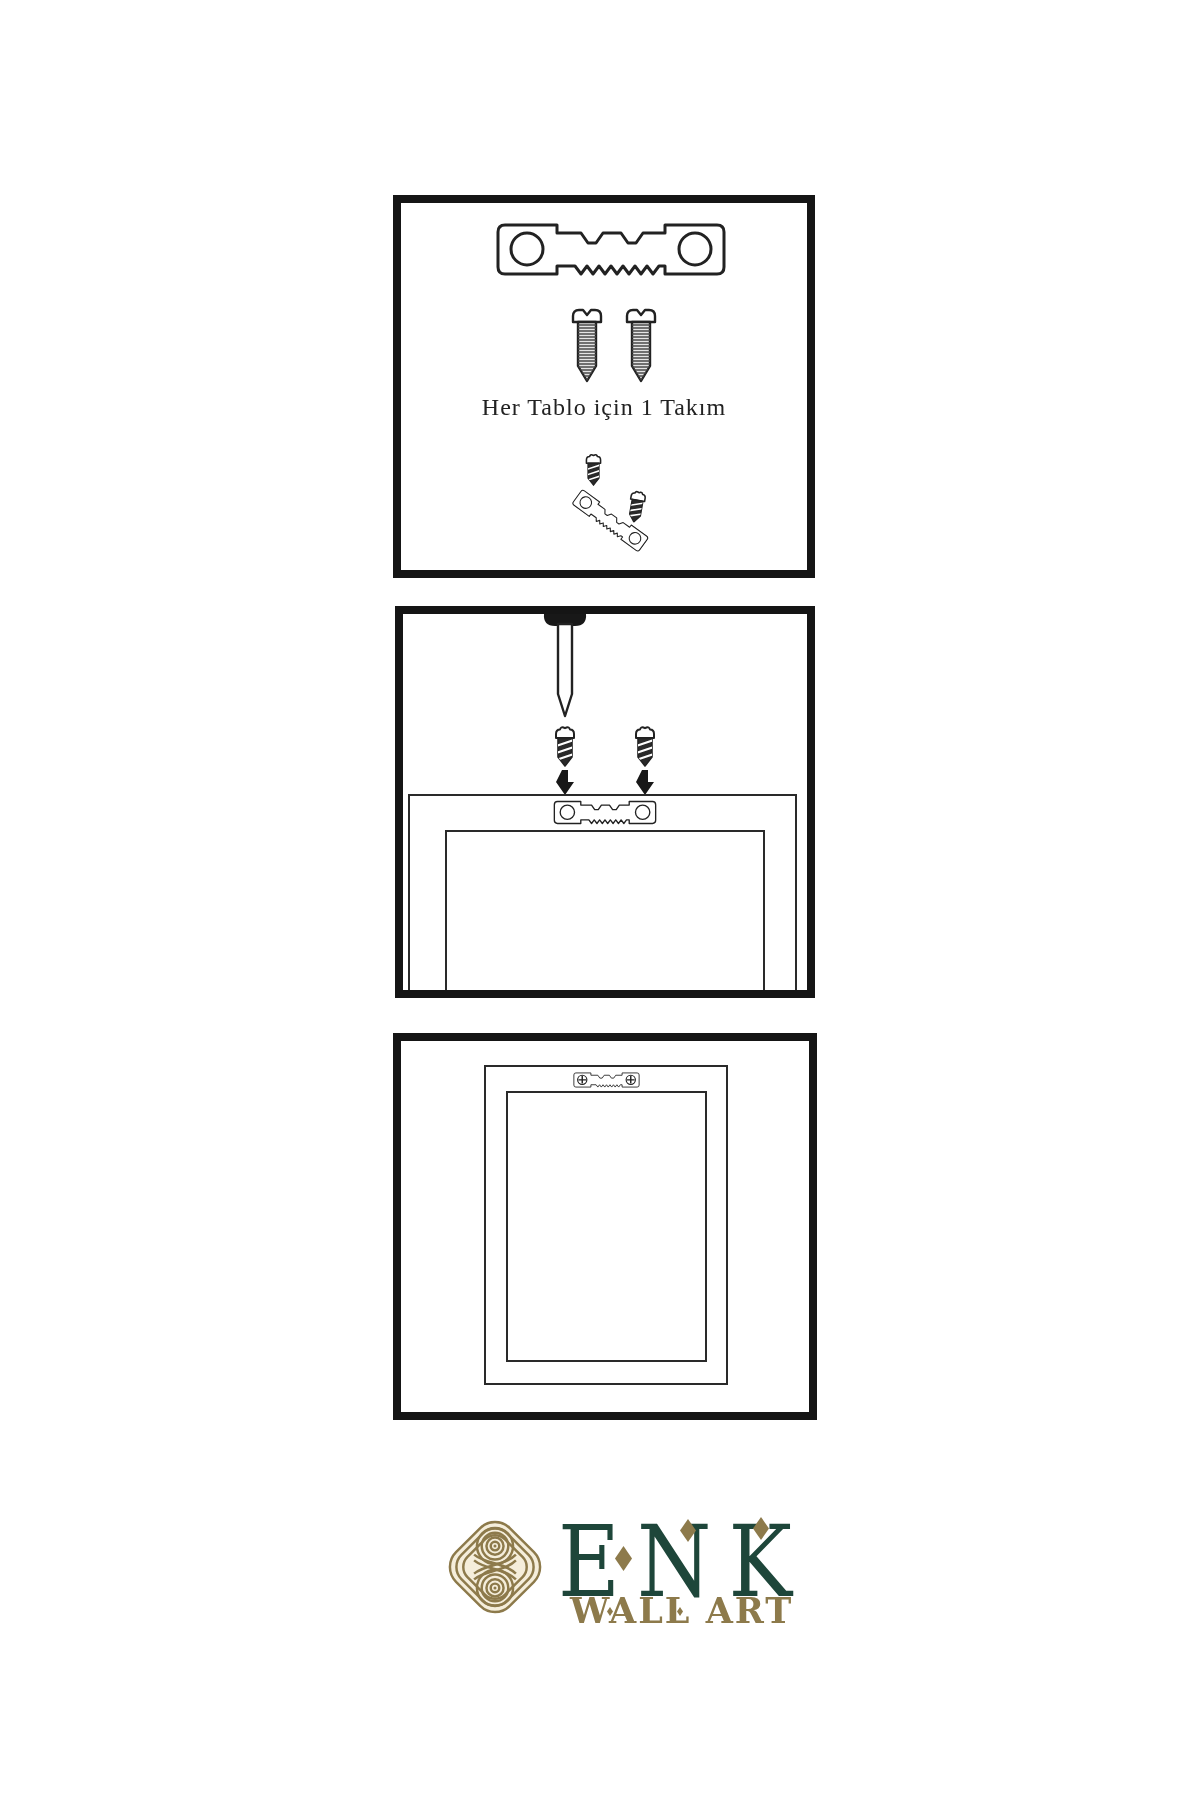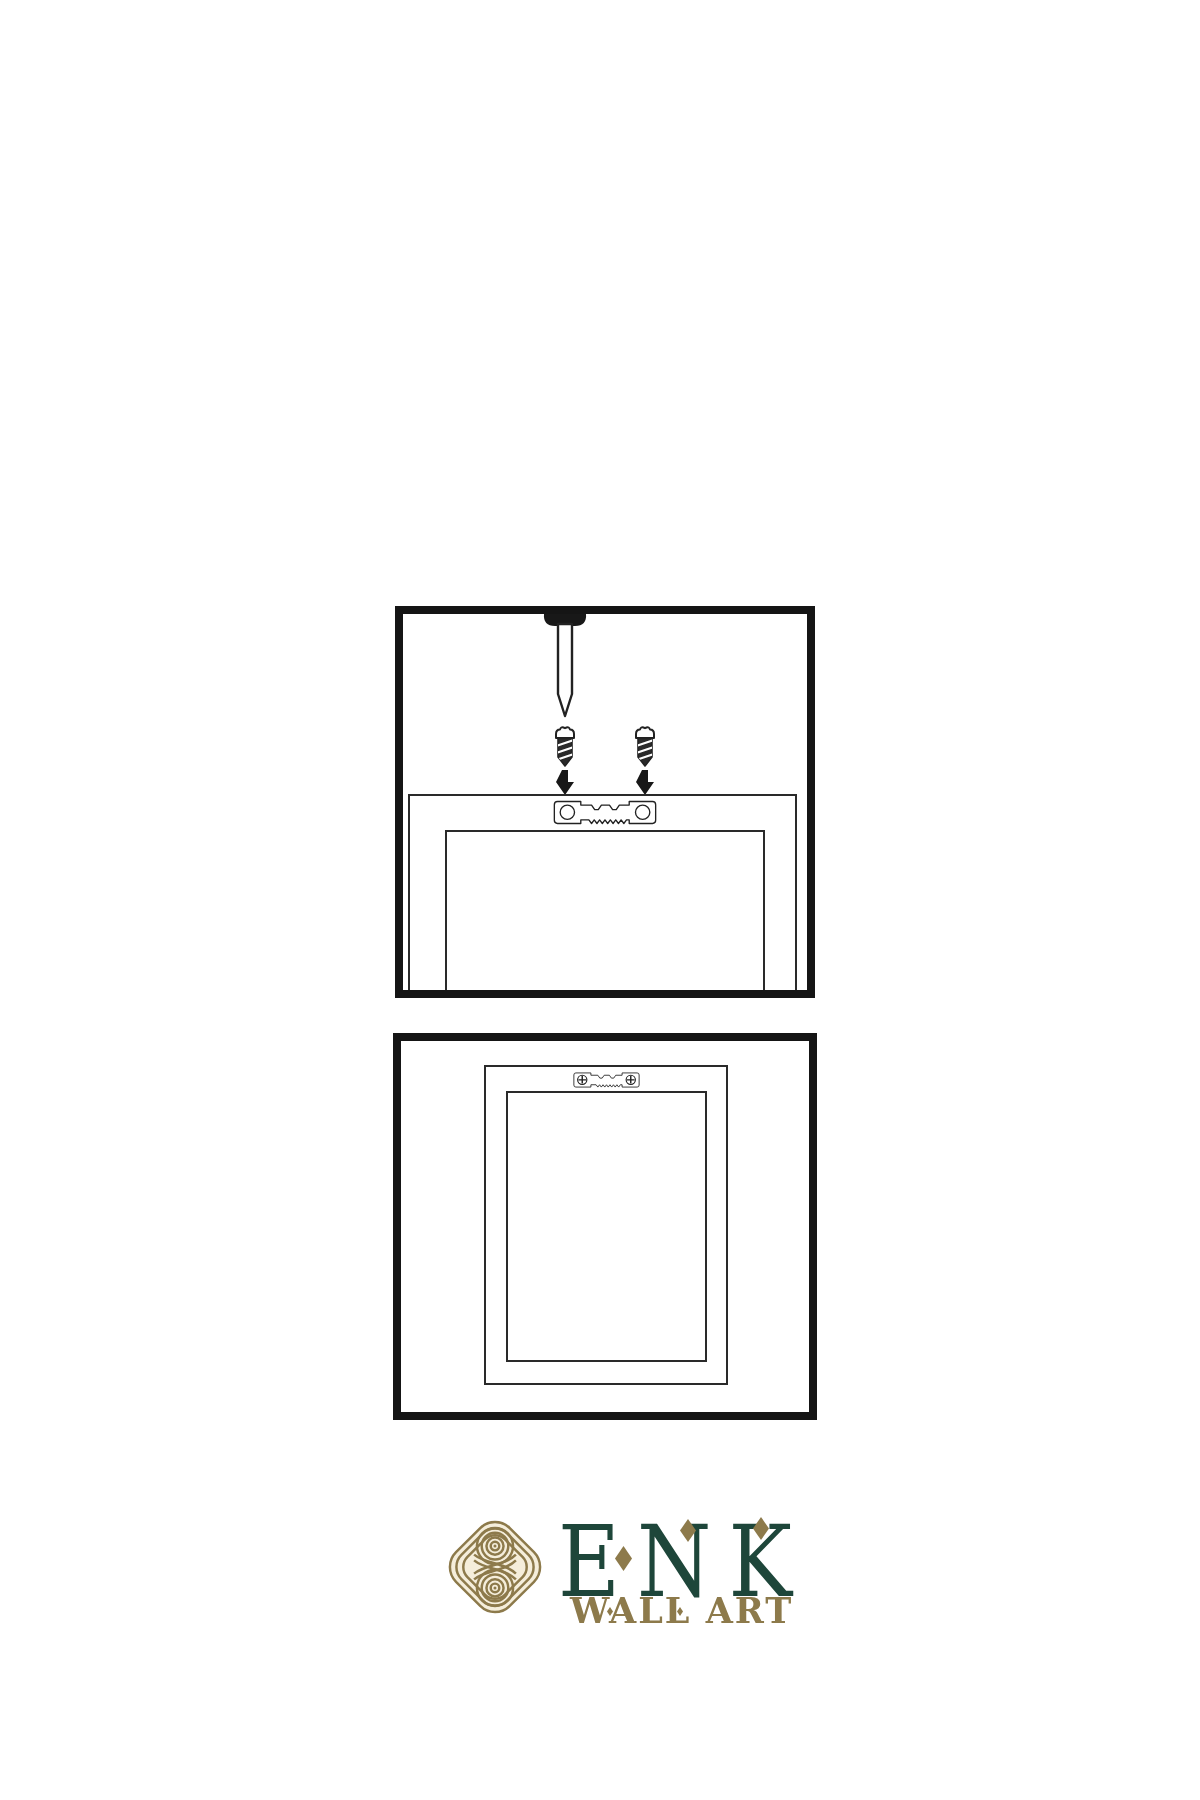--- a/index.html
+++ b/index.html
@@ -143,20 +143,45 @@
         <path d="M38 80 C50 70 70 72 82 60"></path>
       </g>
       <circle cx="60" cy="45" r="1.6" fill="currentColor"></circle>
       <circle cx="60" cy="89" r="1.6" fill="currentColor"></circle>
     </symbol>
   </defs>
 </svg>
 
 <div class="page">
 
+  <section class="panel ink" style="left:393px;top:195px;width:422px;height:383px;">
+    <svg style="left:94px;top:19px;width:232px;height:55px;">
+        <use href="#sym-hanger"></use>
+      </svg>
+    <svg style="left:169px;top:103px;width:34px;height:78px;">
+        <use href="#sym-screw-big"></use>
+      </svg>
+    <svg style="left:223px;top:103px;width:34px;height:78px;">
+        <use href="#sym-screw-big"></use>
+      </svg>
+
+    <div class="caption" style="left:0;top:191px;width:406px;">Her Tablo için 1 Takım</div>
+
+    <div class="assembly" style="left:176px;top:250px;width:92px;height:102px;">
+      <svg style="left:7px;top:0;width:19px;height:33px;">
+          <use href="#sym-screw-dark"></use>
+        </svg>
+      <svg style="left:-3px;top:40px;width:84px;height:20px;transform:rotate(36deg);transform-origin:12px 10px;">
+          <use href="#sym-hanger"></use>
+        </svg>
+      <svg style="left:50px;top:37px;width:19px;height:33px;transform:rotate(10deg);">
+          <use href="#sym-screw-dark"></use>
+        </svg>
+    </div>
+  </section>
 
   <section class="panel ink" style="left:395px;top:606px;width:420px;height:392px;">
     <svg style="left:139px;top:0;width:46px;height:104px;">
         <use href="#sym-nail"></use>
       </svg>
 
     <svg style="left:150px;top:111px;width:24px;height:42px;">
         <use href="#sym-screw-dark"></use>
       </svg>
     <svg style="left:230px;top:111px;width:24px;height:42px;">

